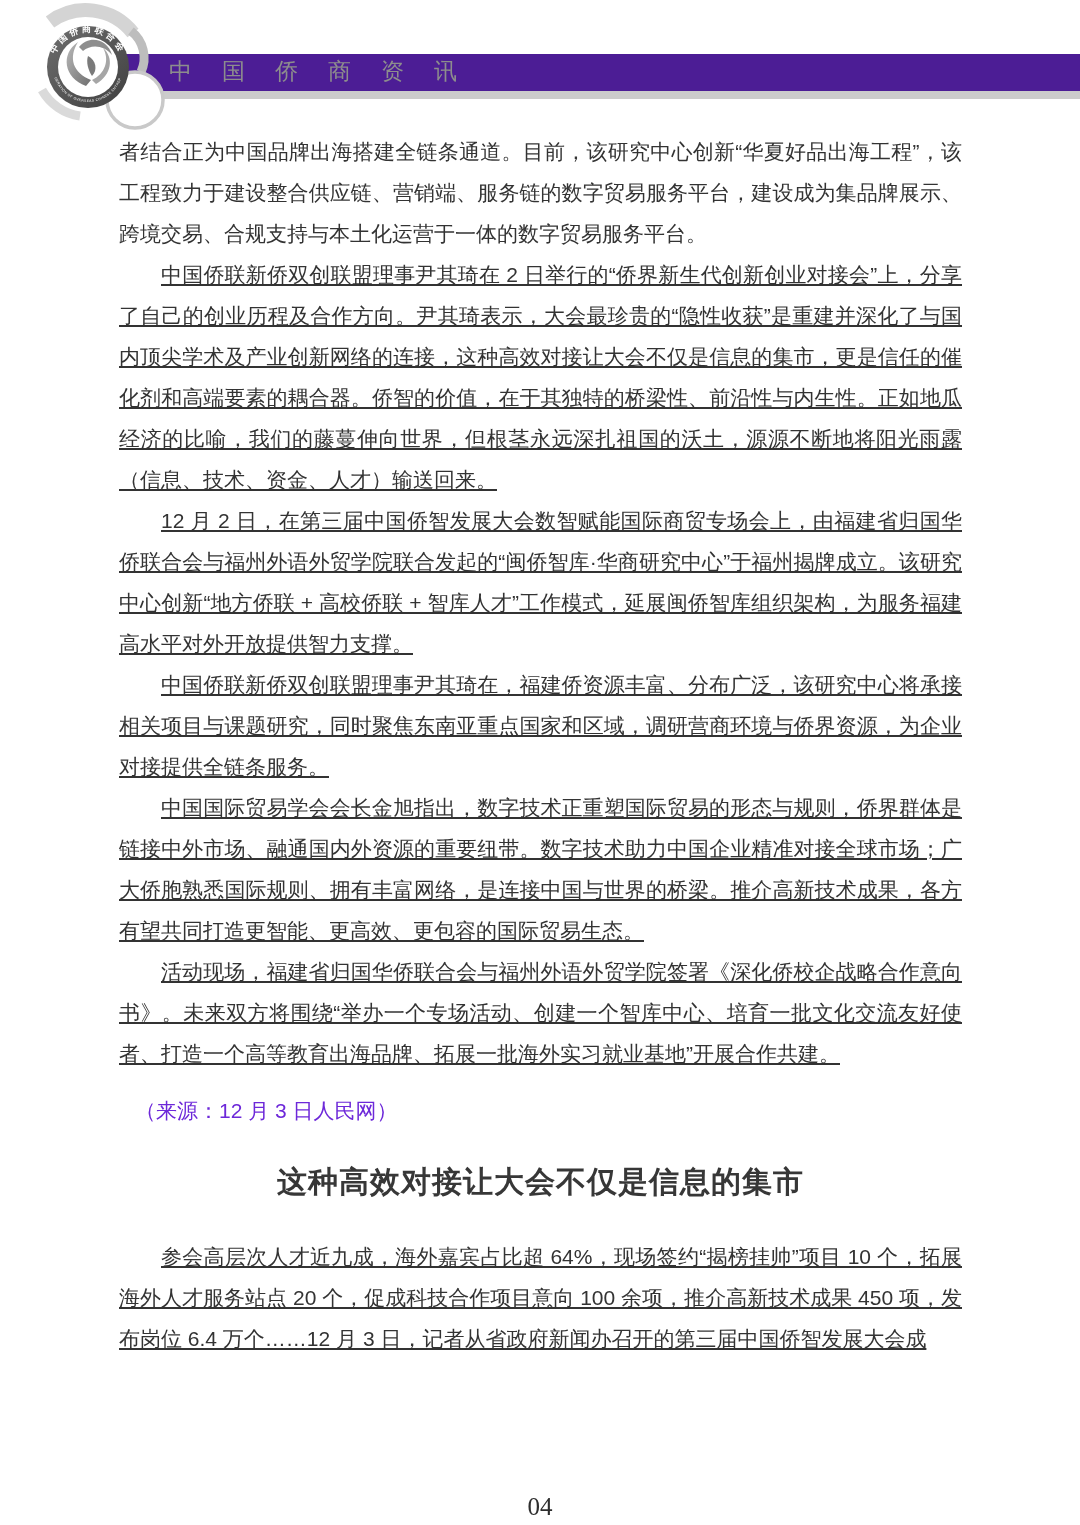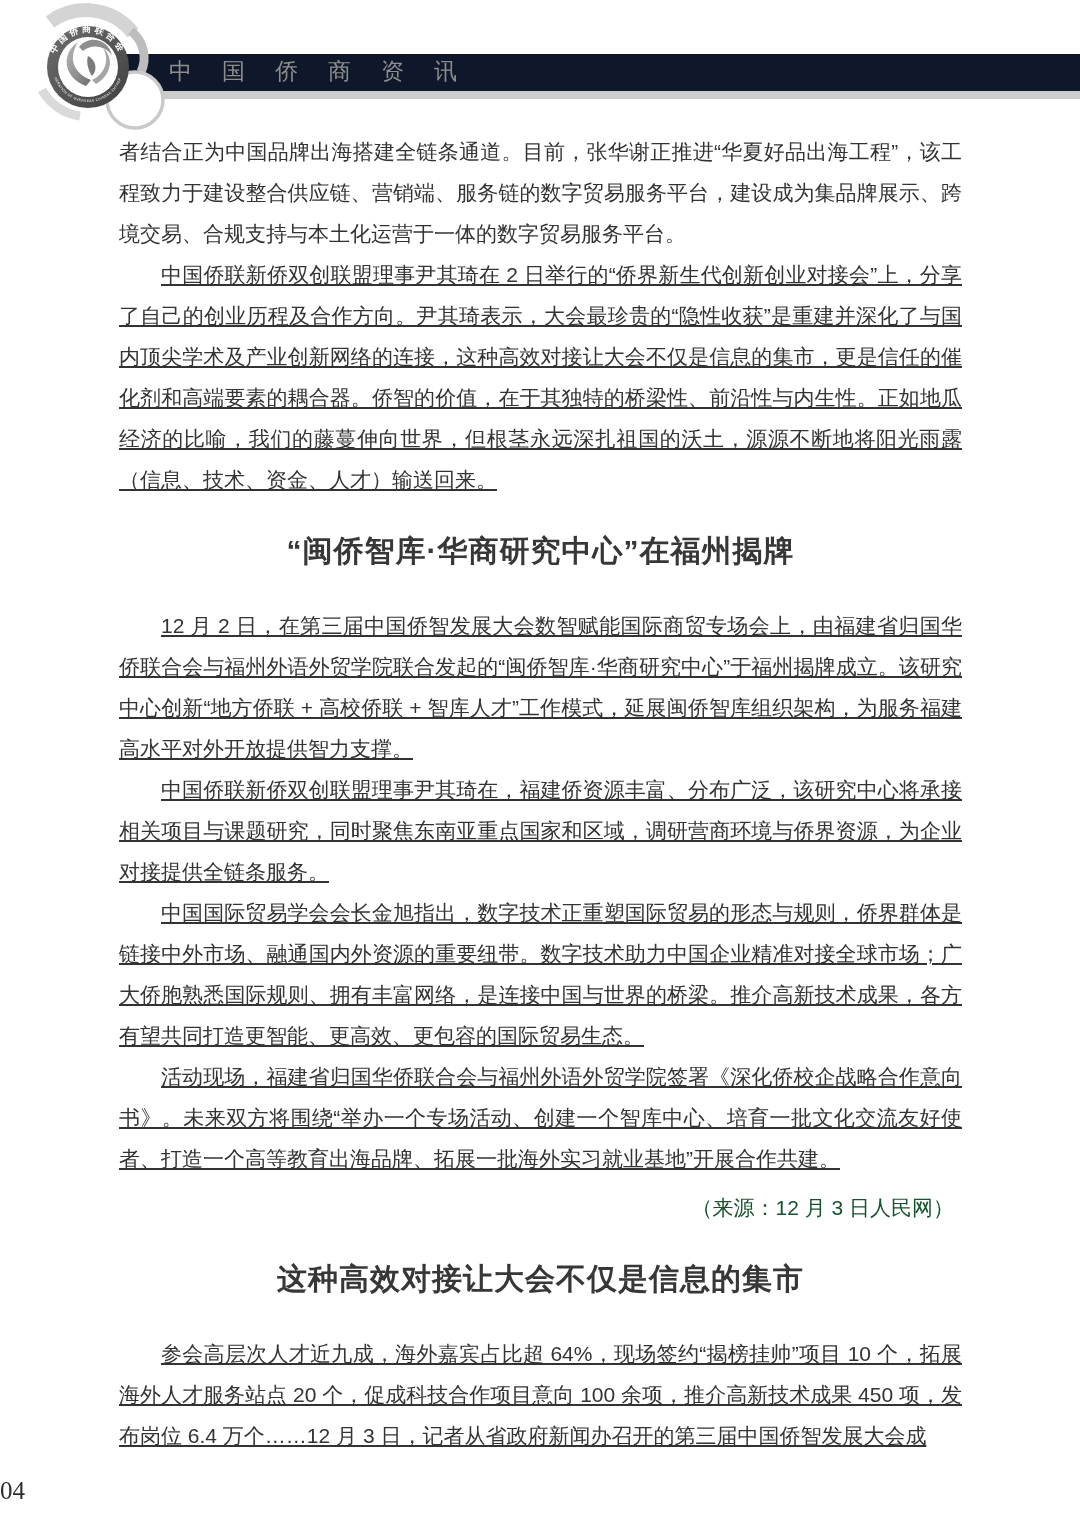--- a/index.html
+++ b/index.html
@@ -10,21 +10,21 @@
     height: 1525px;
     background: #ffffff;
     overflow: hidden;
   }
 
   
   .band {
     position: absolute;
     left: 103px; top: 54px; right: 0;
     height: 40px;
-    background: #0f172a;
+    background: #4c1d95;
     z-index: 1;
   }
   .band-title {
     position: absolute;
     left: 66px; top: 0;
     height: 34px; line-height: 35px;
     font-size: 23px;
     color: #8d8d8d;
     letter-spacing: 30px;
     white-space: nowrap;
@@ -59,41 +59,40 @@
   }
   .indent { text-indent: 2em; text-decoration: underline; }
   .rel { position: relative; }
   .source-abs {
     position: absolute;
     right: 0; bottom: 0;
     white-space: nowrap;
     text-indent: 0;
   }
   p.source-line {
-    margin: 8px;
+    margin: 16px;
     font-size: 21px;
     line-height: 41px;
-    text-align: right;
-    color: #14532d;
+    color: #6d28d9;
   }
   h2.art-title {
     margin: 31px 0 33px;
     font-size: 30px;
     font-weight: bold;
     letter-spacing: 1px;
     text-align: center;
     color: #373737;
   }
 
   
   .page-number {
     position: absolute;
     left: 0; right: 0;
-    bottom: 20px;
-    text-align: left;
+    bottom: 4px;
+    text-align: center;
     font-family: "Liberation Serif", serif;
     font-size: 25px;
     color: #2e2e2e;
     z-index: 2;
   }
 </style>
 </head>
 <body>
 
 <div class="page">
@@ -139,27 +138,26 @@
         <path d="M 86 86 C 64 78 60 54 78 42 C 68 58 73 73 91 80 Z" fill="url(#petalGrad)"></path>
         <path d="M 79 47 C 90 34 108 40 112 55 C 104 45 91 44 83 51 Z" fill="#8e8e8e"></path>
         <path d="M 96 84 C 112 75 114 57 103 48 C 110 60 105 74 92 80 Z" fill="#a6a6a6"></path>
         <path d="M 88 56 C 96 60 98 70 92 76 C 88 70 86 62 88 56 Z" fill="#7a7a7a"></path>
       </g>
     </g>
   </svg>
 
   <main class="content">
 
-    <p class="para">者结合正为中国品牌出海搭建全链条通道。目前，张华谢正推进“华夏好品出海工程”，该工程致力于建设整合供应链、营销端、服务链的数字贸易服务平台，建设成为集品牌展示、跨境交易、合规支持与本土化运营于一体的数字贸易服务平台。</p>
+    <p class="para">者结合正为中国品牌出海搭建全链条通道。目前，该研究中心创新“华夏好品出海工程”，该工程致力于建设整合供应链、营销端、服务链的数字贸易服务平台，建设成为集品牌展示、跨境交易、合规支持与本土化运营于一体的数字贸易服务平台。</p>
 
     <p class="para indent rel">
       <span>中国侨联新侨双创联盟理事尹其琦在 2 日举行的“侨界新生代创新创业对接会”上，分享了自己的创业历程及合作方向。尹其琦表示，大会最珍贵的“隐性收获”是重建并深化了与国内顶尖学术及产业创新网络的连接，这种高效对接让大会不仅是信息的集市，更是信任的催化剂和高端要素的耦合器。侨智的价值，在于其独特的桥梁性、前沿性与内生性。正如地瓜经济的比喻，我们的藤蔓伸向世界，但根茎永远深扎祖国的沃土，源源不断地将阳光雨露（信息、技术、资金、人才）输送回来。</span>
     </p>
 
-    <h2 class="art-title">“闽侨智库·华商研究中心”在福州揭牌</h2>
 
     <p class="para indent">12 月 2 日，在第三届中国侨智发展大会数智赋能国际商贸专场会上，由福建省归国华侨联合会与福州外语外贸学院联合发起的“闽侨智库·华商研究中心”于福州揭牌成立。该研究中心创新“地方侨联 + 高校侨联 + 智库人才”工作模式，延展闽侨智库组织架构，为服务福建高水平对外开放提供智力支撑。</p>
     <p class="para indent">中国侨联新侨双创联盟理事尹其琦在，福建侨资源丰富、分布广泛，该研究中心将承接相关项目与课题研究，同时聚焦东南亚重点国家和区域，调研营商环境与侨界资源，为企业对接提供全链条服务。</p>
     <p class="para indent">中国国际贸易学会会长金旭指出，数字技术正重塑国际贸易的形态与规则，侨界群体是链接中外市场、融通国内外资源的重要纽带。数字技术助力中国企业精准对接全球市场；广大侨胞熟悉国际规则、拥有丰富网络，是连接中国与世界的桥梁。推介高新技术成果，各方有望共同打造更智能、更高效、更包容的国际贸易生态。</p>
     <p class="para indent">活动现场，福建省归国华侨联合会与福州外语外贸学院签署《深化侨校企战略合作意向书》。未来双方将围绕“举办一个专场活动、创建一个智库中心、培育一批文化交流友好使者、打造一个高等教育出海品牌、拓展一批海外实习就业基地”开展合作共建。</p>
 
     <p class="source-line">（来源：12 月 3 日人民网）</p>
 
     <h2 class="art-title">这种高效对接让大会不仅是信息的集市</h2>
 

